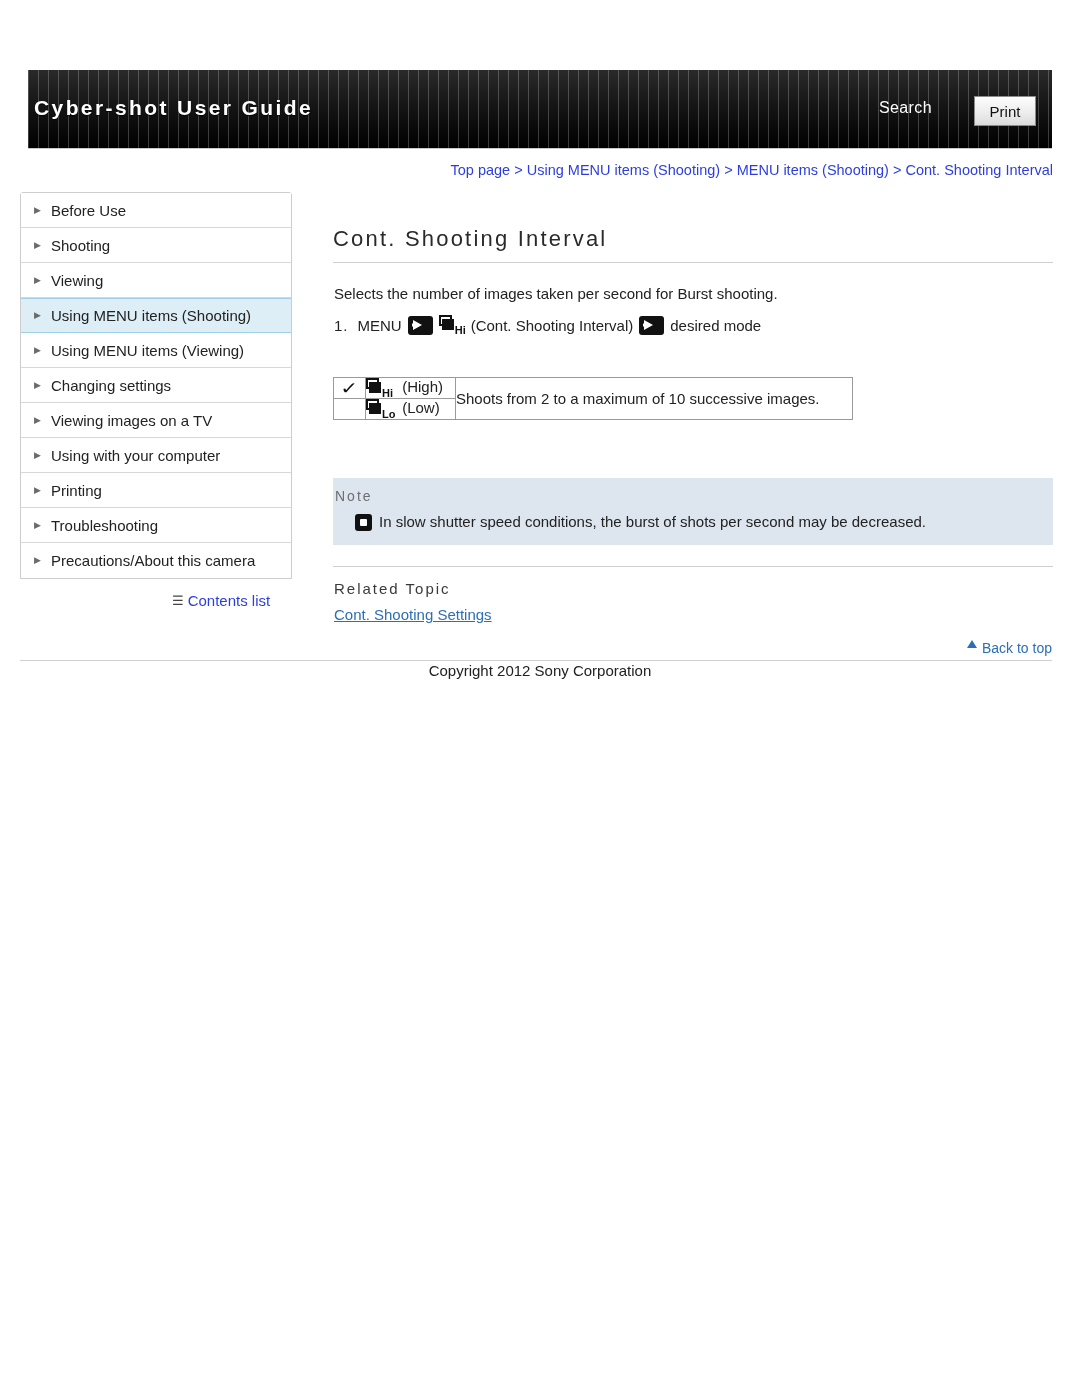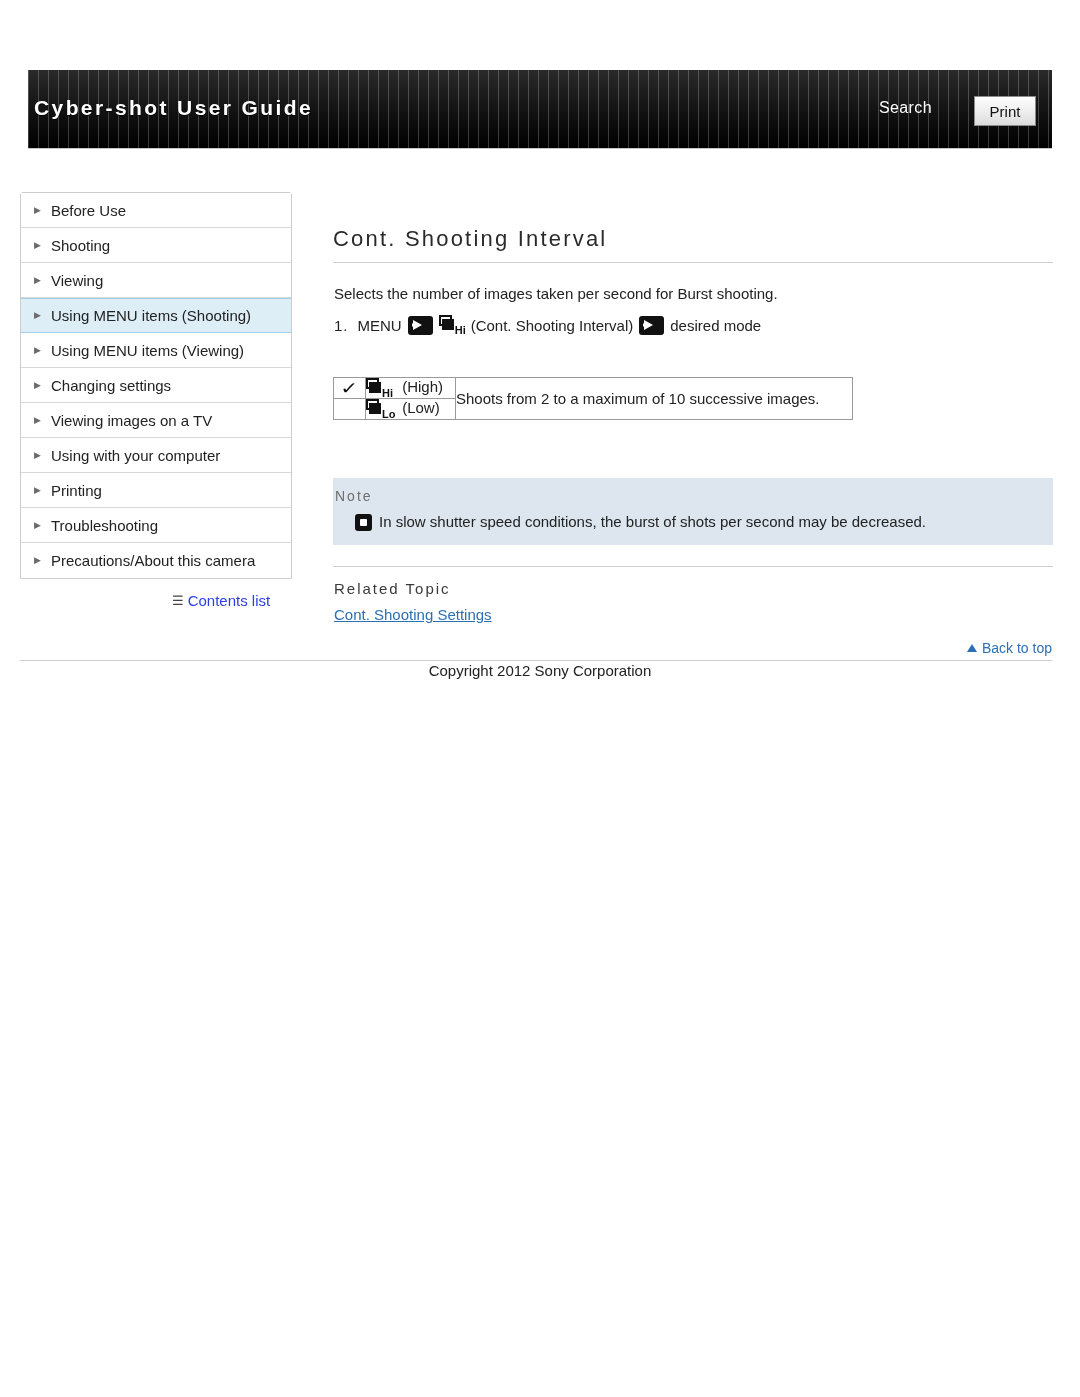--- a/index.html
+++ b/index.html
@@ -305,21 +305,20 @@
     font-size: 15px;
     color: #2c6fb5;
     text-decoration: underline;
   }
   .back-to-top {
     position: absolute;
     right: 28px; top: 640px;
     font-size: 14px;
     color: #2c6fb5;
     display: flex;
-    align-items: center;
   }
   .back-tri {
     width: 0; height: 0;
     border-left: 5px solid transparent;
     border-right: 5px solid transparent;
     border-bottom: 8px solid #2c6fb5;
     margin-right: 5px;
   }
   .rule-bottom {
     position: absolute;
@@ -351,20 +350,29 @@
 
   <div class="banner">
     <div class="banner-inner">
       <div class="brand">Cyber-shot User Guide</div>
       <div class="search-btn">Search</div>
       <div class="print-btn">Print</div>
     </div>
   </div>
   <div class="rule-top"></div>
 
+  <div class="breadcrumb">
+    <span>Top page</span>
+    <span class="sep">&gt;</span>
+    <span>Using MENU items (Shooting)</span>
+    <span class="sep">&gt;</span>
+    <span>MENU items (Shooting)</span>
+    <span class="sep">&gt;</span>
+    <span>Cont. Shooting Interval</span>
+  </div>
 
   <div class="sidebar">
     <div class="nav-item">
       <span class="nav-arrow">▶</span>
       <span>Before Use</span>
     </div>
     <div class="nav-item">
       <span class="nav-arrow">▶</span>
       <span>Shooting</span>
     </div>

